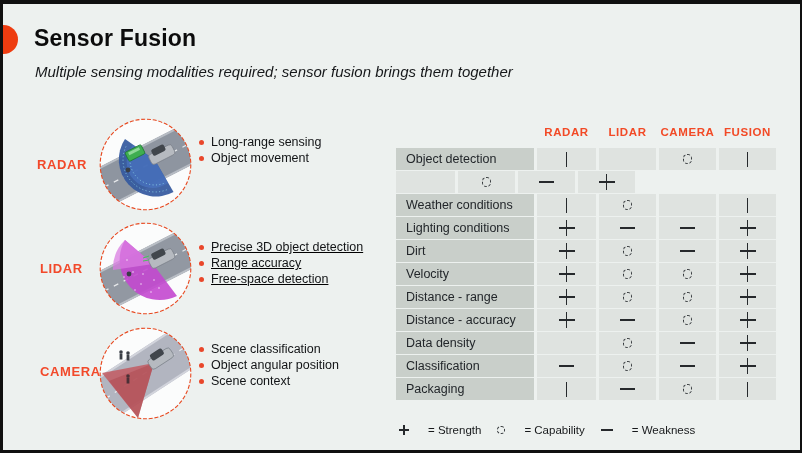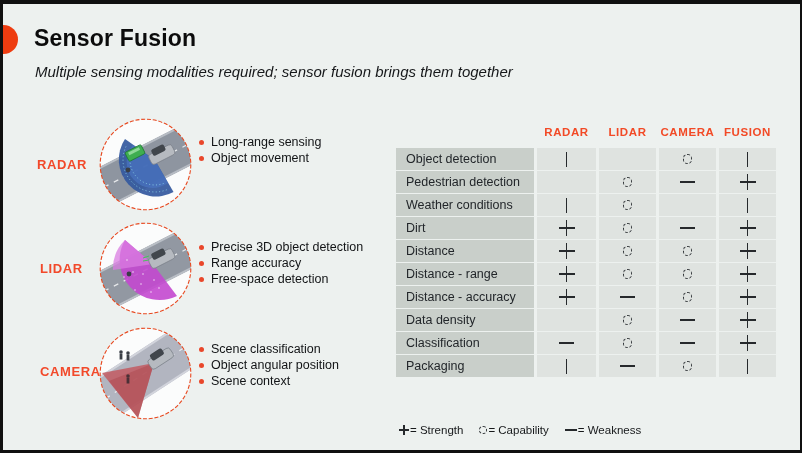--- a/index.html
+++ b/index.html
@@ -50,21 +50,21 @@
   .sym-plus::before { content:""; position:absolute; left:0; top:calc(50% - 0.7px); width:100%; height:1.4px; background:#26292c; }
   .sym-plus::after  { content:""; position:absolute; top:0; left:calc(50% - 0.7px); width:1.4px; height:100%; background:#26292c; }
   .sym-dash { width:15px; height:1.4px; background:#26292c; }
   .sym-bar  { width:1.4px; height:15px; background:#26292c; }
   .sym-circ { width:9.5px; height:9.5px; border:1.2px dashed #33373a; border-radius:50%; }
   .sym.sm.sym-plus { width:10px; height:10px; }
   .sym.sm.sym-dash { width:12px; }
   .sym.sm.sym-circ { width:8px; height:8px; }
   
   .legend { position:absolute; left:396px; top:420px; display:flex; align-items:center; column-gap:16px; }
-  .legend-item { display:flex; align-items:center; column-gap:1px; font-size:11.5px; color:#17191b;justify-content:center; }
+  .legend-item { display:flex; align-items:center; column-gap:19px; font-size:11.5px; color:#17191b;justify-content:center; }
 </style>
 </head>
 <body>
 
 <div class="slide">
 
   <div class="accent-circle"></div>
   <h1 class="title">Sensor Fusion</h1>
   <div class="subtitle">Multiple sensing modalities required; sensor fusion brings them together</div>
 
@@ -143,21 +143,21 @@
         <line x1="44" y1="36" x2="50" y2="34"></line>
           <line x1="44" y1="39" x2="50" y2="38"></line>
       </g>
       <g transform="rotate(-27 63 37)">
         <rect x="50" y="31" width="26" height="11" rx="3" fill="#b6bac0" stroke="#787e86" stroke-width="0.7"></rect>
         <rect x="55" y="27.5" width="14" height="7" rx="2" fill="#41464c"></rect>
       </g>
     </g>
     <circle cx="46.5" cy="46.5" r="45.3" fill="none" stroke="#e8481f" stroke-width="1.1" stroke-dasharray="4 1.8"></circle>
   </svg>
-  <ul class="bullets" style="left:196px; top:235px;">
+  <ul class="bullets" style="left:196px; top:235px;text-decoration:underline;">
       <li>
         <span class="dot"></span>
         <span>Precise 3D object detection</span>
       </li>
       <li>
         <span class="dot"></span>
         <span>Range accuracy</span>
       </li>
       <li>
         <span class="dot"></span>
@@ -229,21 +229,20 @@
         </div>
         <div class="t-cell" style="width: 57px;"></div>
         <div class="t-cell" style="width: 57px;">
           <span class="sym sym-circ"></span>
         </div>
         <div class="t-cell" style="width: 57px;">
           <span class="sym sym-bar"></span>
         </div>
       </div>
       <div class="t-row">
-        <div class="t-label">Pedestrian detection</div>
         <div class="t-cell" style="width: 59px;"></div>
         <div class="t-cell" style="width: 57px;">
           <span class="sym sym-circ"></span>
         </div>
         <div class="t-cell" style="width: 57px;">
           <span class="sym sym-dash"></span>
         </div>
         <div class="t-cell" style="width: 57px;">
           <span class="sym sym-plus"></span>
         </div>
@@ -255,36 +254,51 @@
         </div>
         <div class="t-cell" style="width: 57px;">
           <span class="sym sym-circ"></span>
         </div>
         <div class="t-cell" style="width: 57px;"></div>
         <div class="t-cell" style="width: 57px;">
           <span class="sym sym-bar"></span>
         </div>
       </div>
       <div class="t-row">
+        <div class="t-label">Lighting conditions</div>
+        <div class="t-cell" style="width: 59px;">
+          <span class="sym sym-plus"></span>
+        </div>
+        <div class="t-cell" style="width: 57px;">
+          <span class="sym sym-dash"></span>
+        </div>
+        <div class="t-cell" style="width: 57px;">
+          <span class="sym sym-dash"></span>
+        </div>
+        <div class="t-cell" style="width: 57px;">
+          <span class="sym sym-plus"></span>
+        </div>
+      </div>
+      <div class="t-row">
         <div class="t-label">Dirt</div>
         <div class="t-cell" style="width: 59px;">
           <span class="sym sym-plus"></span>
         </div>
         <div class="t-cell" style="width: 57px;">
           <span class="sym sym-circ"></span>
         </div>
         <div class="t-cell" style="width: 57px;">
           <span class="sym sym-dash"></span>
         </div>
         <div class="t-cell" style="width: 57px;">
           <span class="sym sym-plus"></span>
         </div>
       </div>
       <div class="t-row">
-        <div class="t-label">Distance</div>
+        <div class="t-label">Velocity</div>
         <div class="t-cell" style="width: 59px;">
           <span class="sym sym-plus"></span>
         </div>
         <div class="t-cell" style="width: 57px;">
           <span class="sym sym-circ"></span>
         </div>
         <div class="t-cell" style="width: 57px;">
           <span class="sym sym-circ"></span>
         </div>
         <div class="t-cell" style="width: 57px;">

